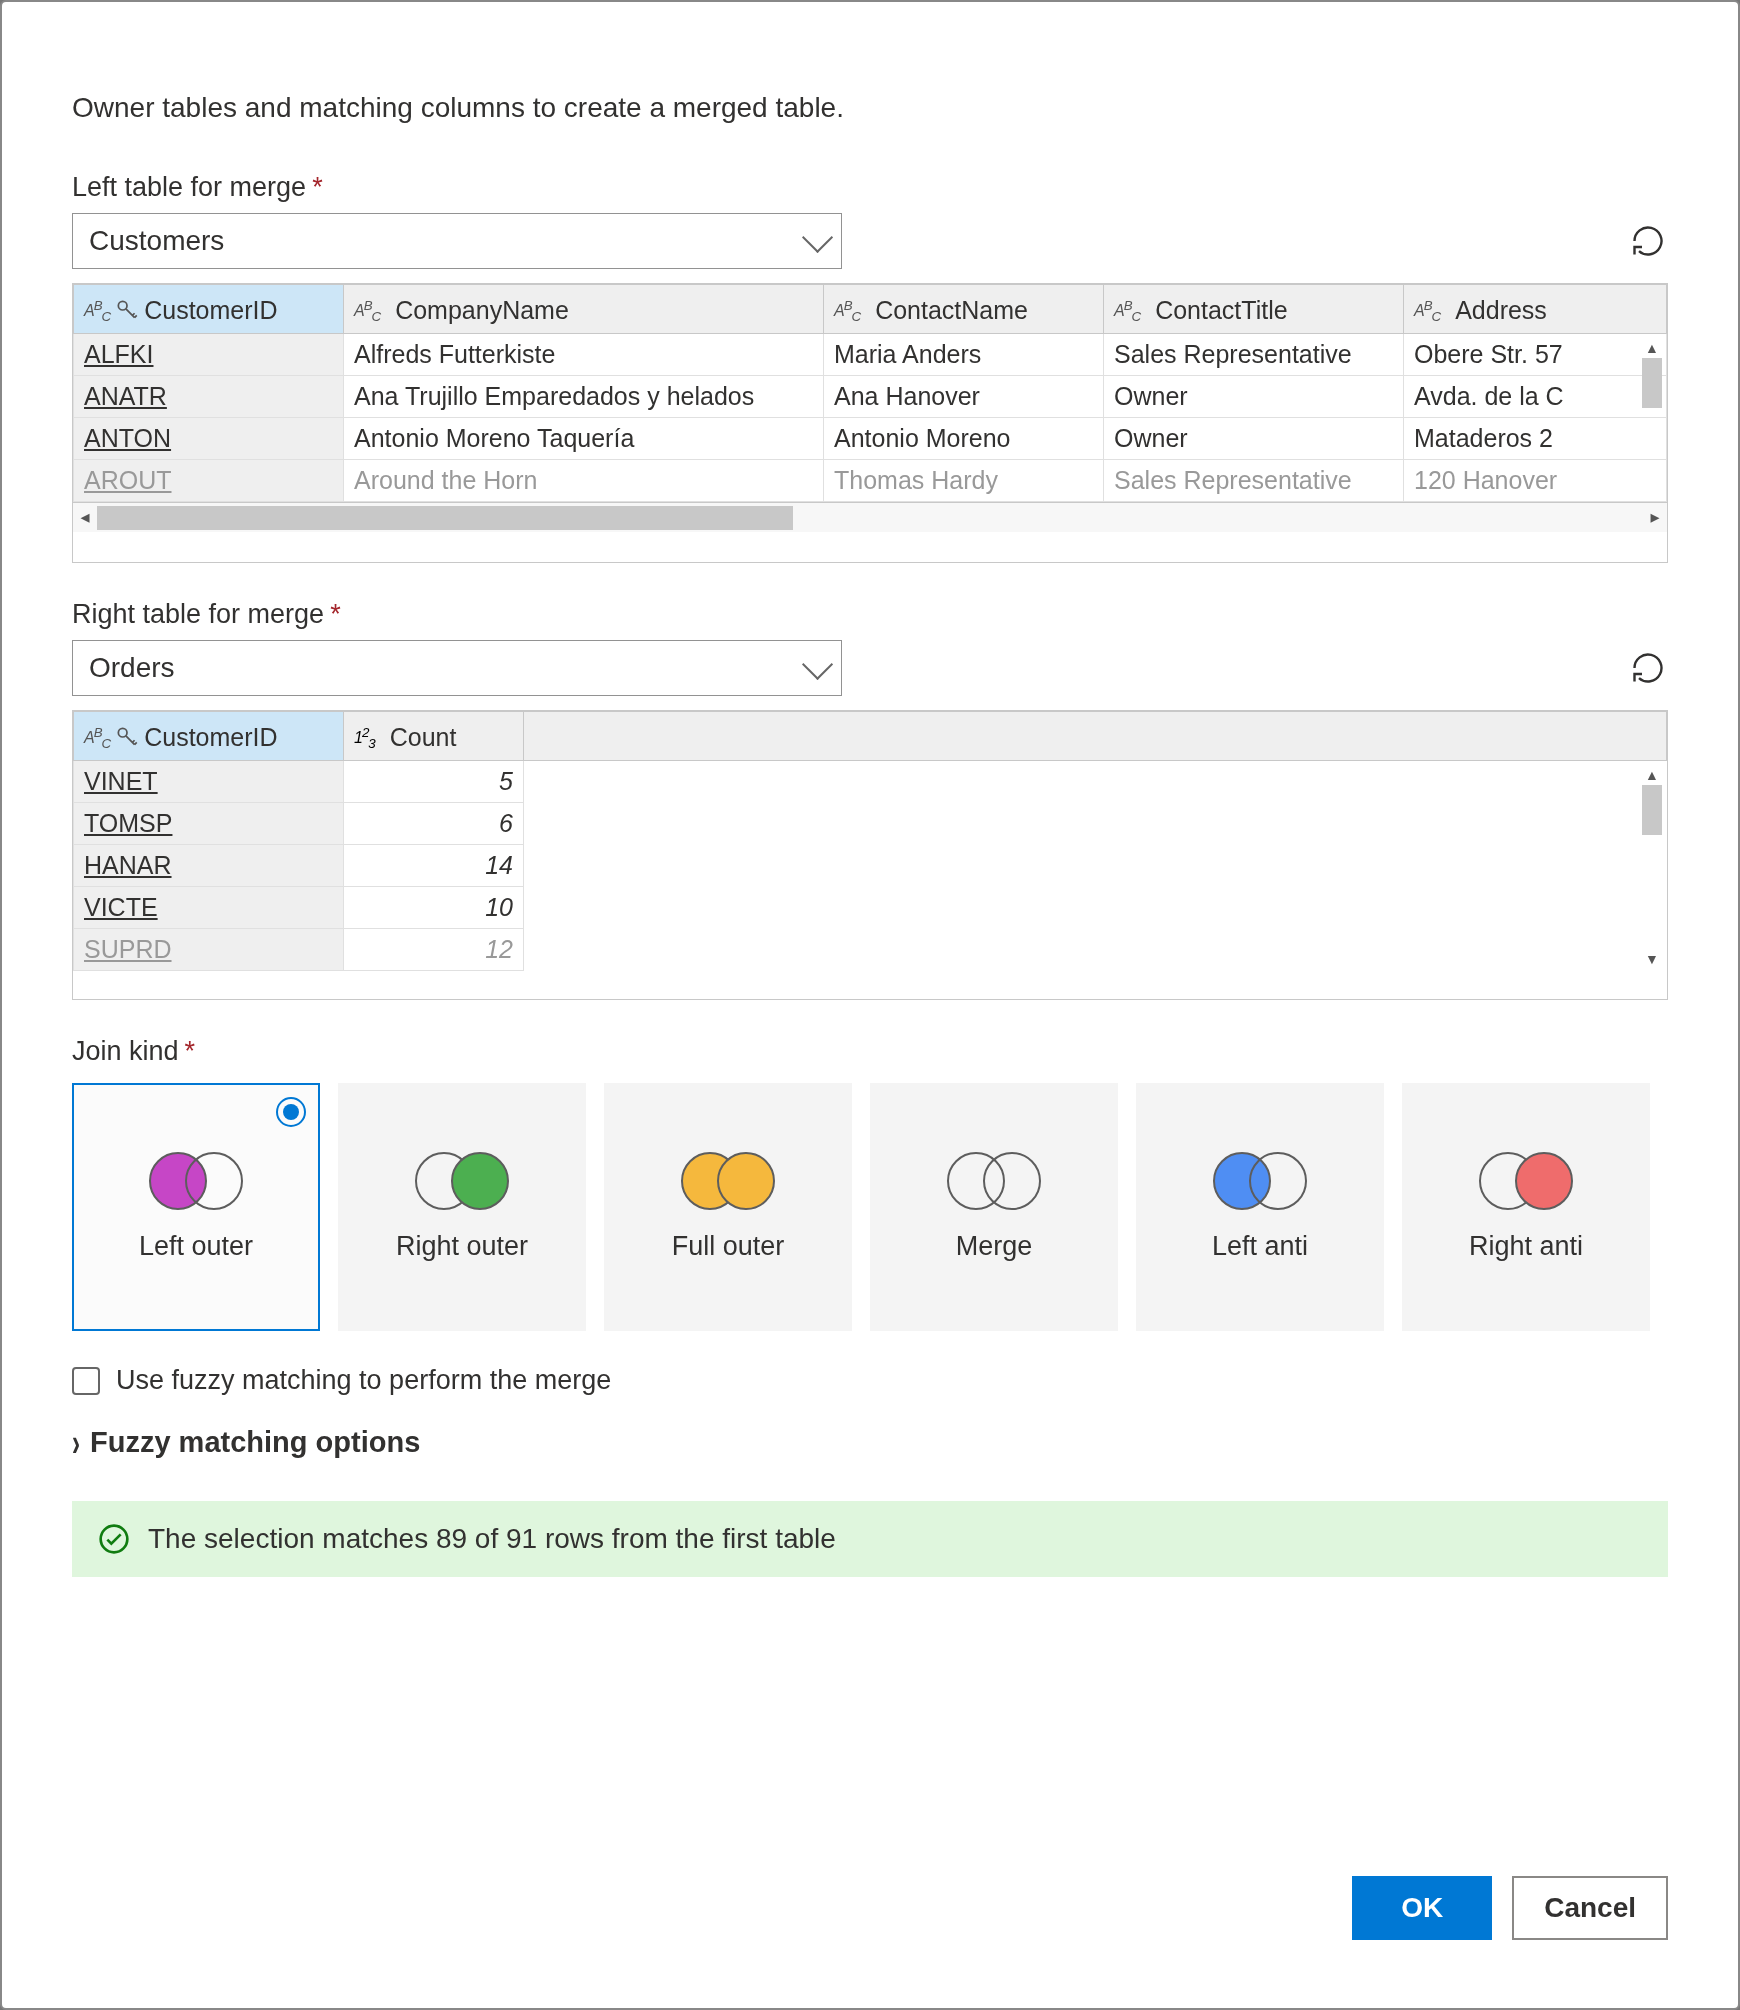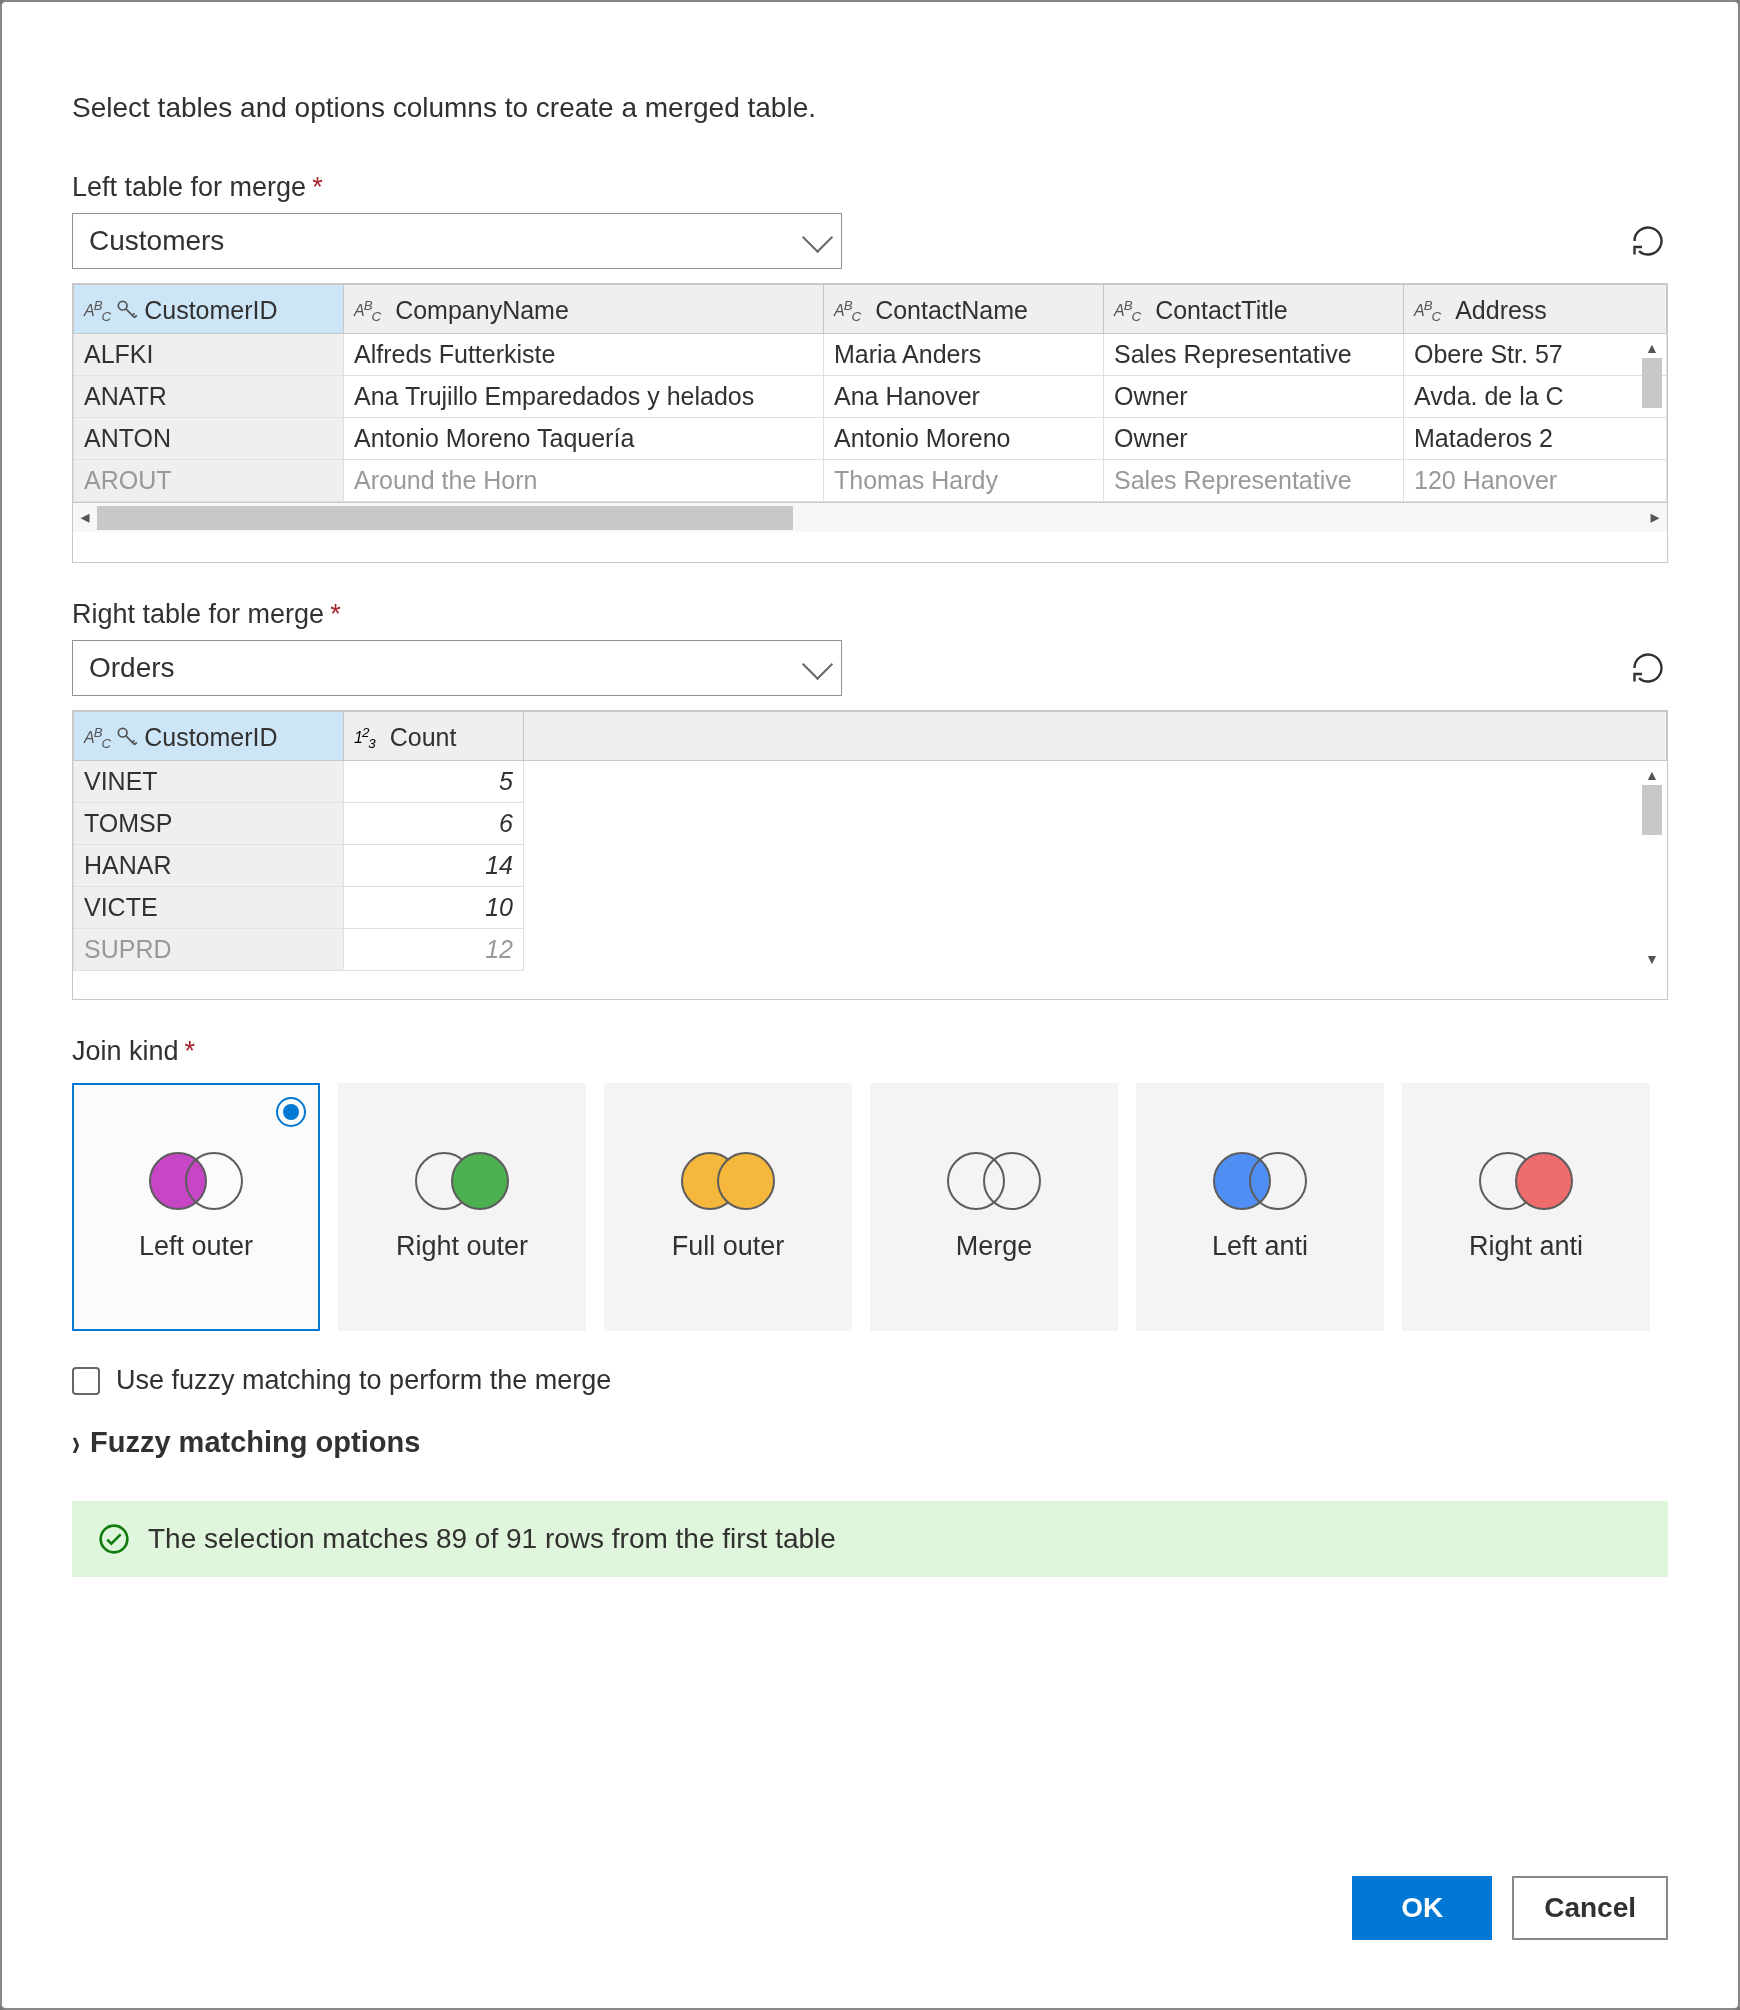--- a/index.html
+++ b/index.html
@@ -100,21 +100,21 @@
     background:var(--selected-header-bg);
   }
   .grid td {
     border:1px solid var(--light-border);
     padding:6px 10px;
     white-space:nowrap;
     overflow:hidden;
     text-overflow:ellipsis;
     background:#fff;
   }
-  .grid td.keycell { background:#efefef; }
+  .grid td.keycell { background:#efefef;text-decoration:underline; }
   .grid td.numcell { font-style:italic; text-align:right; }
   .grid tbody tr.partial td { color:#999; }
   .type-icon { display:inline-flex; align-items:center; gap:4px; }
   .abc {
     font-size:16px; font-style:italic; color:#555;
     letter-spacing:-1px;
   }
   .onetwo {
     font-size:16px; font-style:italic; color:#000000;
     letter-spacing:-1px;
@@ -212,21 +212,21 @@
   }
   .btn.primary {
     background:#0078d4; color:#fff; border-color:#0078d4;
   }
 </style>
 </head>
 <body>
 
 <div class="window">
 
-  <div class="subtitle">Select tables and options columns to create a merged table.</div>
+  <div class="subtitle">Owner tables and matching columns to create a merged table.</div>
 
   <div class="section-label first">
     <span>Left table for merge</span>
       <span class="req">*</span>
   </div>
   <div class="select-row">
     <div class="select">
       <span>Customers</span>
       <span class="chev"></span>
     </div>

